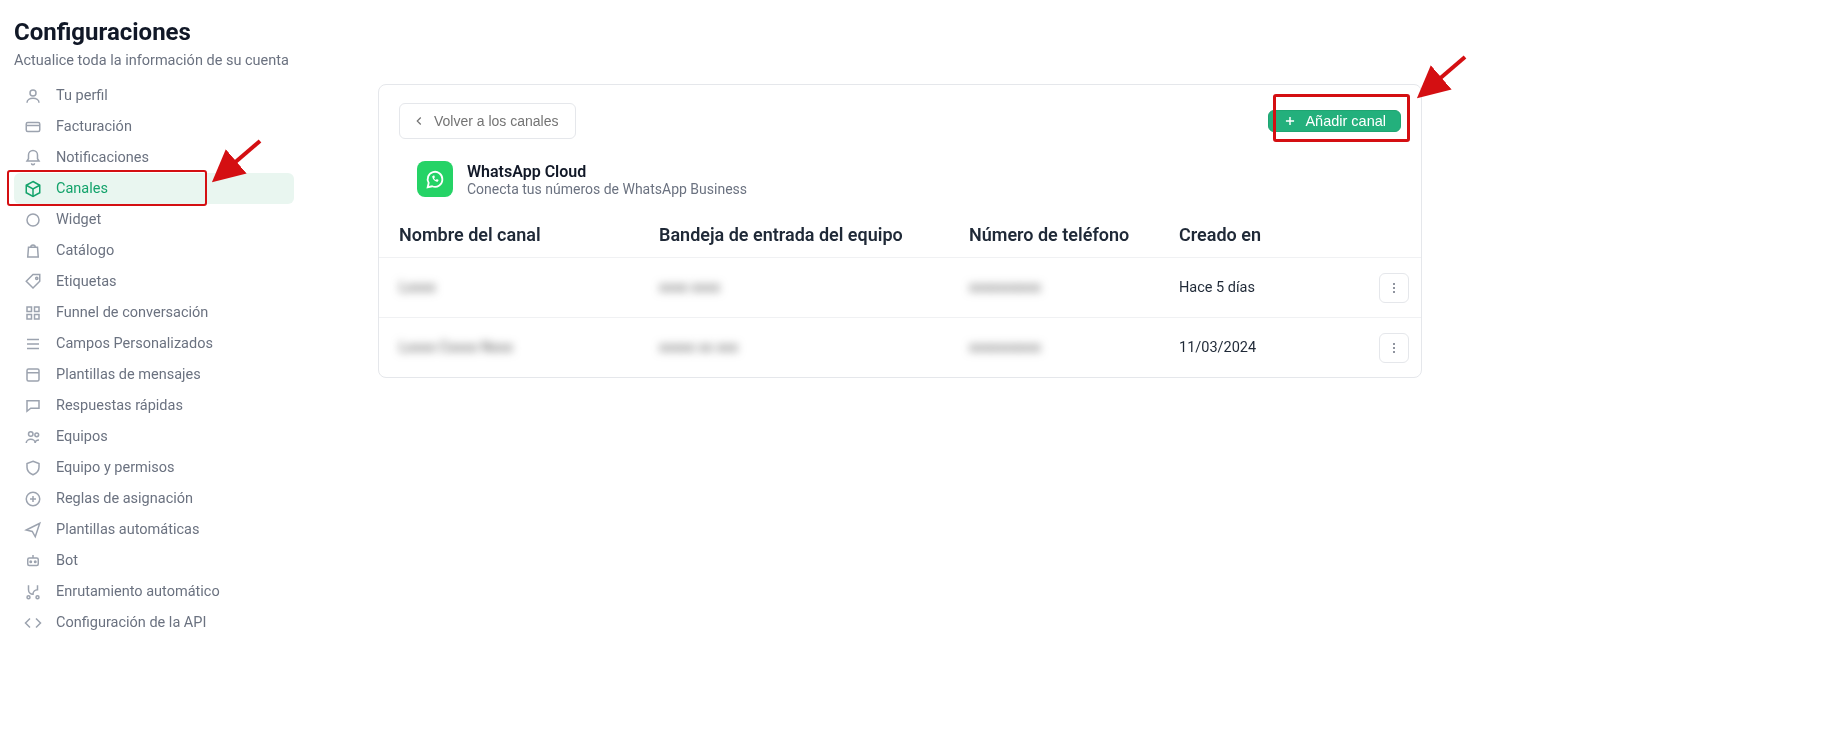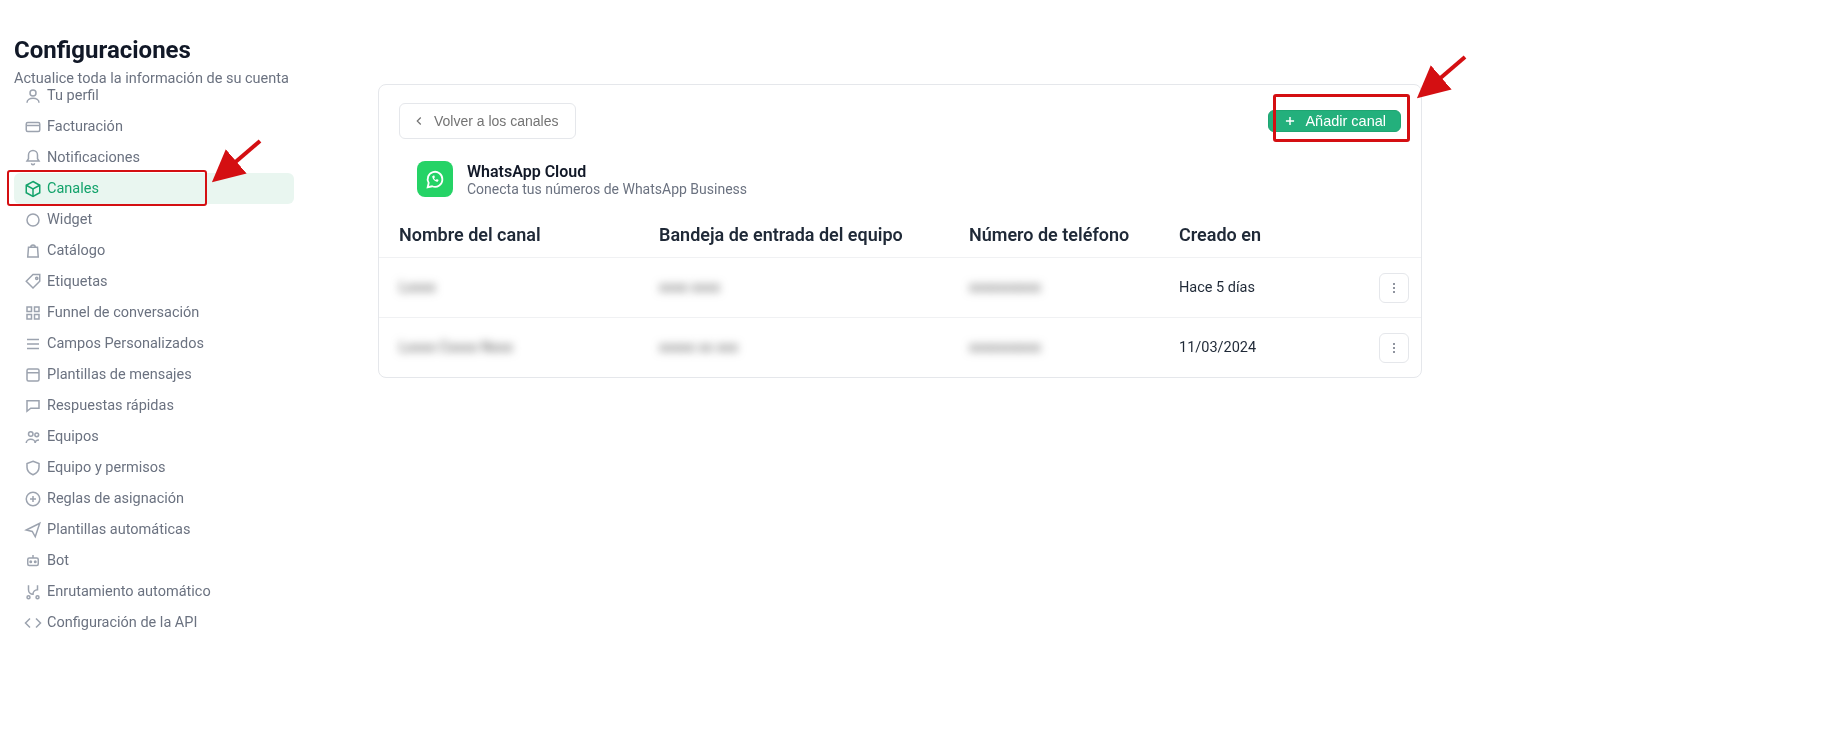--- a/index.html
+++ b/index.html
@@ -16,39 +16,38 @@
     position: relative;
     padding: 18px 0 0 14px;
   }
   .header-area {
     padding-left: 0;
   }
   .page-title {
     font-size: 24px;
     font-weight: 700;
     color: #111827;
-    margin-top: 18px;
   }
   .page-subtitle {
     font-size: 14.5px;
     color: #6b7280;
     margin-top: 6px;
   }
 
   
   .sidebar {
     position: absolute;
     top: 80px;
     left: 14px;
     width: 280px;
   }
   .sidebar-item {
     display: flex;
     align-items: center;
-    gap: 5px;
+    gap: 14px;
     height: 31px;
     border-radius: 6px;
     padding: 0 10px;
     color: #6b7280;
     font-size: 14.5px;
     cursor: pointer;
   }
   .sidebar-item.active {
     background: #e9f6f0;
     color: #13a36b;

